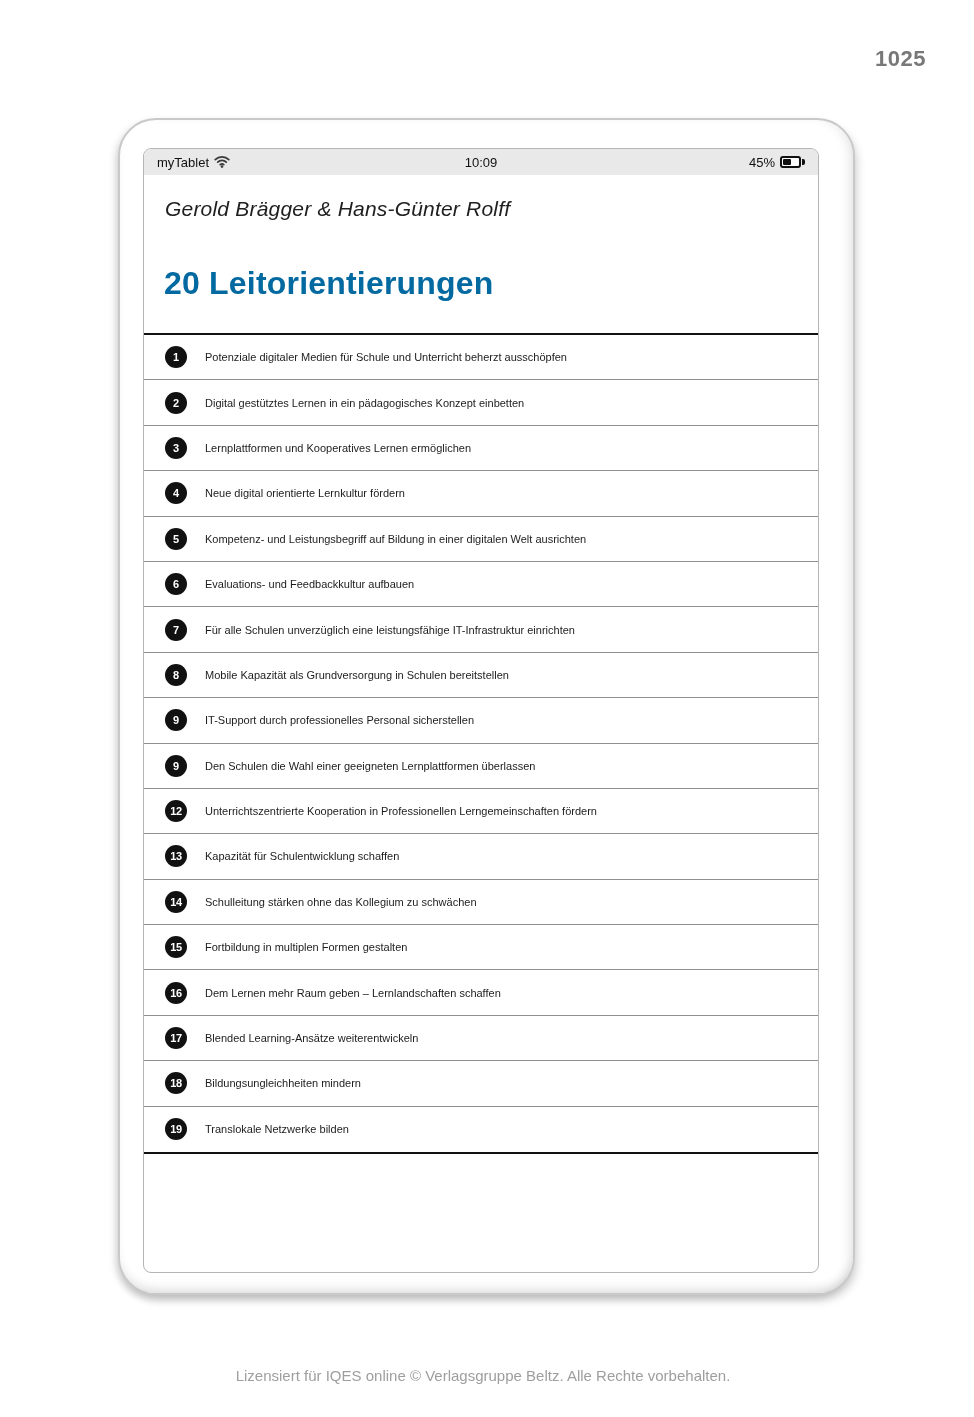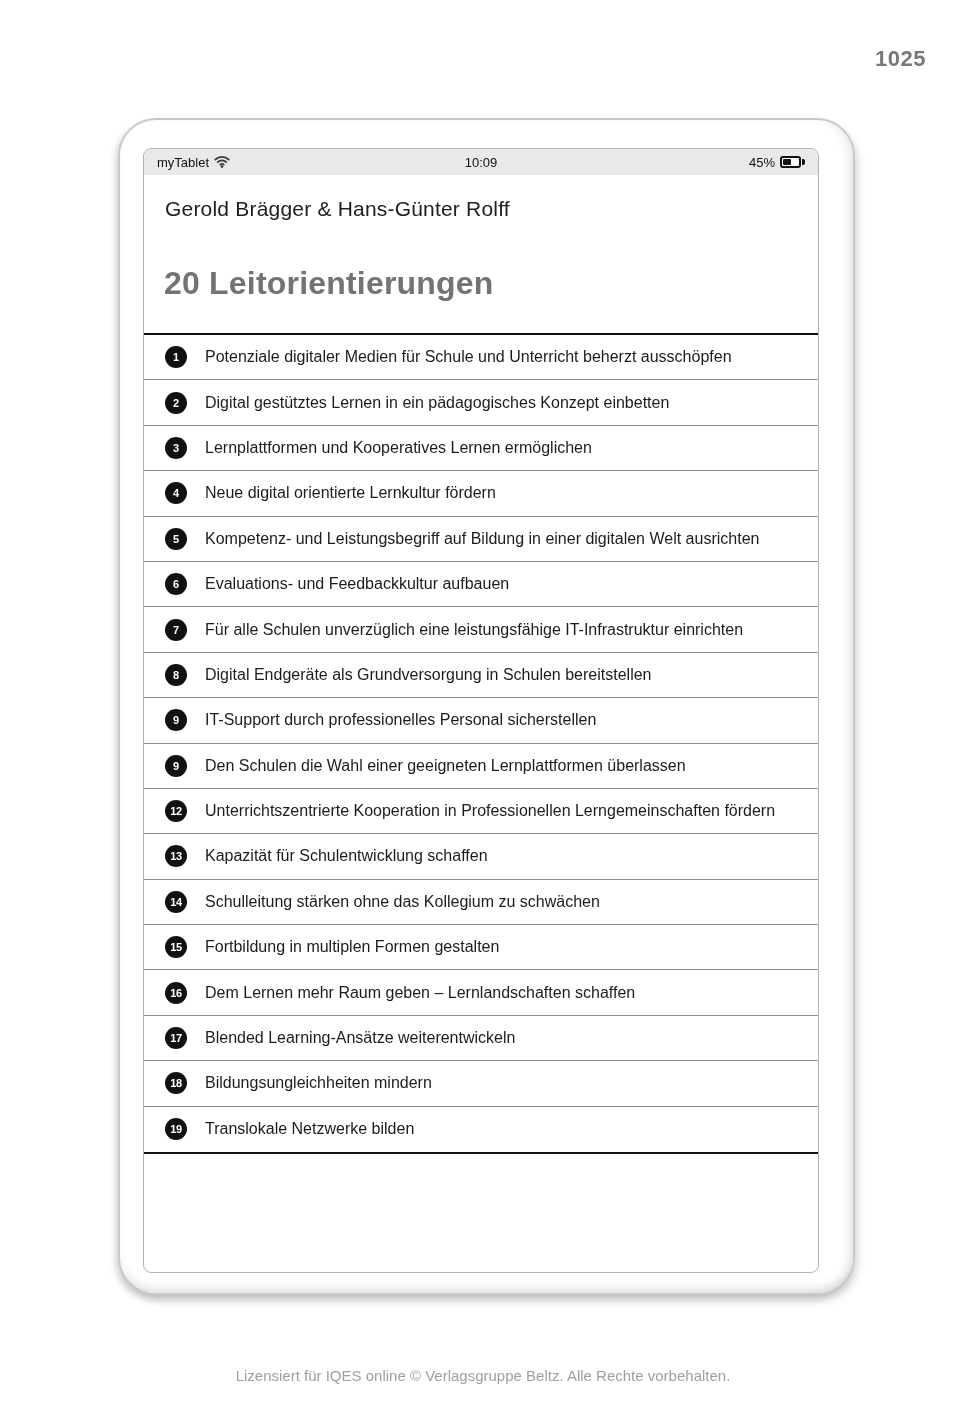--- a/index.html
+++ b/index.html
@@ -34,44 +34,44 @@
 
   .wifi { display:inline-block; margin-top:1px; }
 
   .battery { display:flex; align-items:center; }
   .bat-body { position:relative; width:21px; height:12px; border:2px solid #111;
     border-radius:3px; background:#fff; }
   .bat-fill { position:absolute; left:1px; top:1px; bottom:1px; background:#111; border-radius:1px; }
   .bat-nub { width:3px; height:6px; background:#111; border-radius:0 2px 2px 0; margin-left:1px; }
 
   .author {
-    position:absolute; left:21px; top:48px; font-size:21px; 
+    position:absolute; left:21px; top:48px; font-size:21px; font-style:italic;
     color:#202020; letter-spacing:0.2px;
   }
 
   .doc-title {
     position:absolute; left:20px; top:116px; font-size:32px; font-weight:bold;
-    color:#737373; letter-spacing:0.2px;
+    color:#0369a1; letter-spacing:0.2px;
   }
 
   .chapter-list {
     position:absolute; left:0; right:0; top:184px;
     border-top:2px solid #111; border-bottom:2px solid #111;
   }
   .row {
     height:45.4px; display:flex; align-items:center;
     border-bottom:1px solid #8f8f8f; background:#ffffff; cursor:pointer;
   }
   .row:last-child { border-bottom:none; }
   .num {
     flex:0 0 auto; width:22px; height:22px; margin-left:21px; border-radius:50%;
     background:#111111; color:#ffffff; font-size:11px; font-weight:bold;
     display:flex; align-items:center; justify-content:center; letter-spacing:-0.3px;
   }
-  .item-text { margin-left:18px; font-size:16px; color:#1c1c1c; white-space:nowrap; }
+  .item-text { margin-left:18px; font-size:11px; color:#1c1c1c; white-space:nowrap; }
 
   .footer {
     position:absolute; left:0; right:8px; top:1367px; text-align:center;
     font-size:15px; color:#9e9e9e;
   }
 </style>
 </head>
 <body>
 
 <div class="page">
@@ -140,21 +140,21 @@
           <span class="item-text">Evaluations- und Feedbackkultur aufbauen</span>
         </div>
 
         <div class="row">
           <span class="num">7</span>
           <span class="item-text">Für alle Schulen unverzüglich eine leistungsfähige IT-Infrastruktur einrichten</span>
         </div>
 
         <div class="row">
           <span class="num">8</span>
-          <span class="item-text">Digital Endgeräte als Grundversorgung in Schulen bereitstellen</span>
+          <span class="item-text">Mobile Kapazität als Grundversorgung in Schulen bereitstellen</span>
         </div>
 
         <div class="row">
           <span class="num">9</span>
           <span class="item-text">IT-Support durch professionelles Personal sicherstellen</span>
         </div>
 
         <div class="row">
           <span class="num">9</span>
           <span class="item-text">Den Schulen die Wahl einer geeigneten Lernplattformen überlassen</span>

